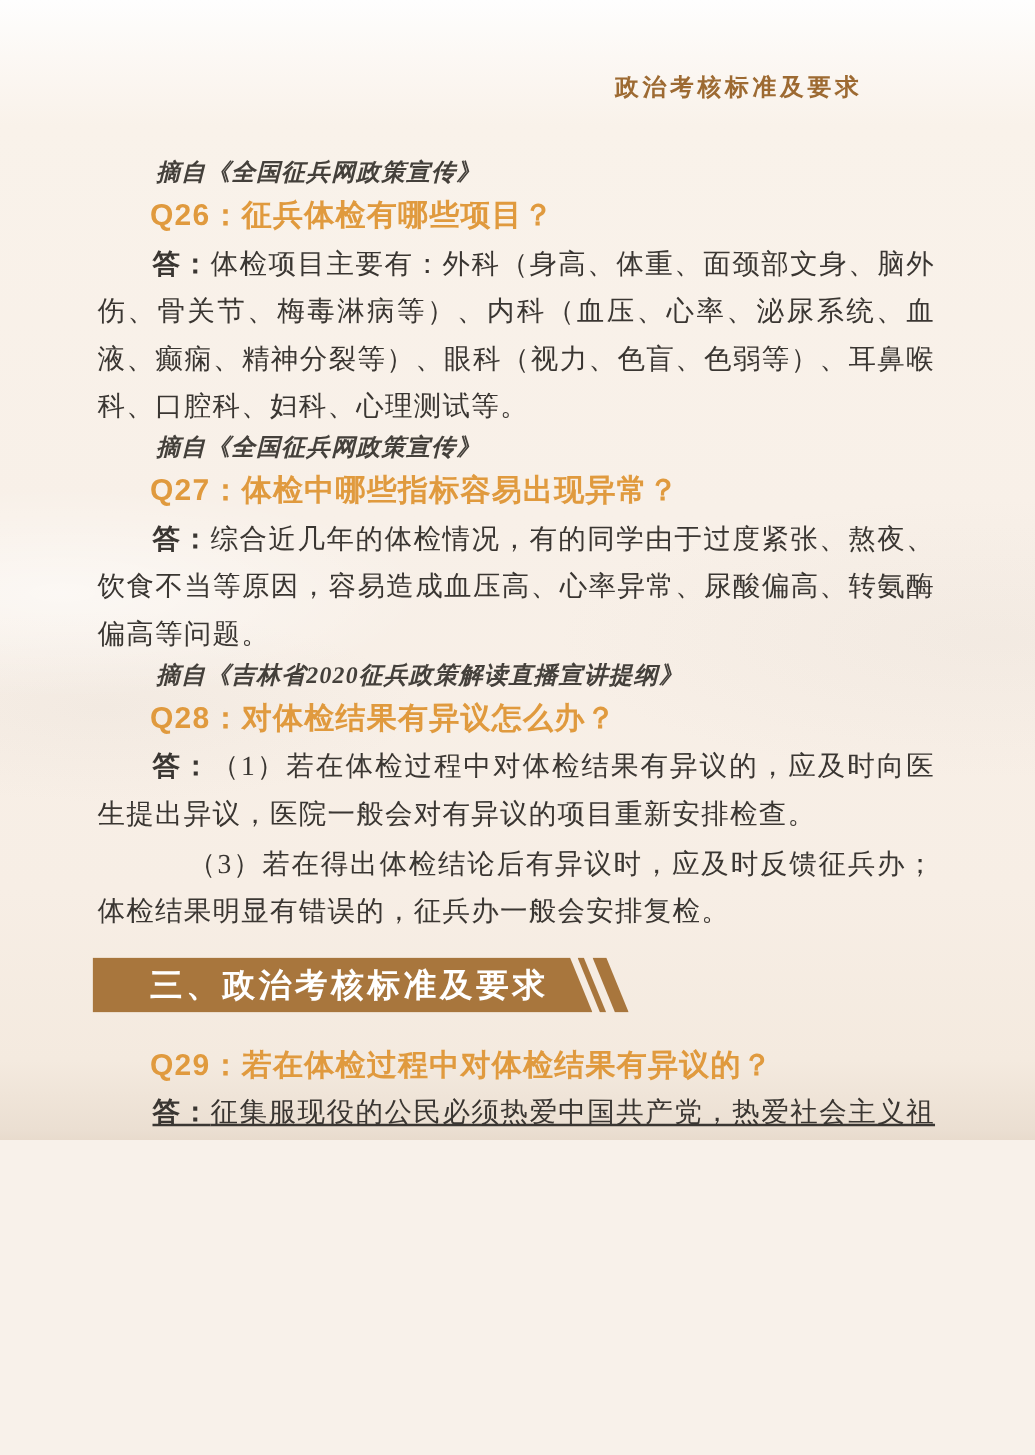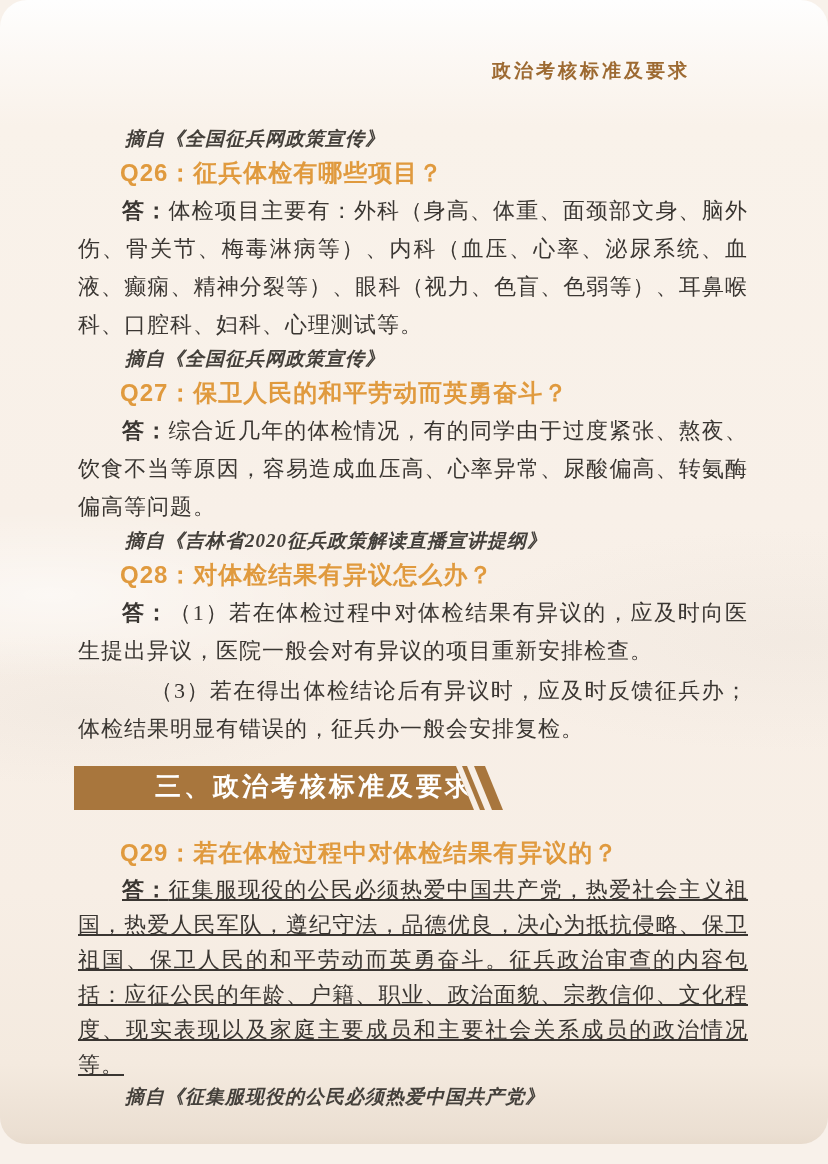--- a/index.html
+++ b/index.html
@@ -5,28 +5,27 @@
   html, body { margin: 0; padding: 0; }
   body {
     width: 828px; height: 1164px;
     font-family: "Liberation Serif", "DejaVu Serif", serif;
     color: #3a3632;
     background: #f8f1ea;
     overflow: hidden;
   }
   .page {
     position: relative;
-    width: 828px; height: 1144px;
+    width: 828px; height: 912px;
     background:
       radial-gradient(420px 120px at 6% 52%, rgba(255,255,255,0.55), rgba(255,255,255,0) 70%),
       radial-gradient(500px 160px at 96% 56%, rgba(205,196,188,0.12), rgba(205,196,188,0) 70%),
       radial-gradient(360px 110px at 10% 62%, rgba(198,190,182,0.10), rgba(198,190,182,0) 70%),
       linear-gradient(180deg, #fefefe 0%, #fcf8f4 5%, #f9f2ea 11%, #f8f0e8 45%, #f7eee5 78%, #f4eadf 93%, #ebdfd2 99%, #e8dbcd 100%);
     overflow: hidden;
-    border-radius: 27px;
   }
   .content {
     position: relative;
     padding: 0 80px 0 78px;
     box-sizing: border-box;
   }
   .running-header {
     margin: 60px 58px 0 0;
     text-align: right;
     font-family: "Liberation Sans", "DejaVu Sans", sans-serif;
@@ -69,30 +68,29 @@
   .banner-row {
     display: flex;
     align-items: stretch;
     height: 44px;
     margin: 18px 0 0 -4px;
   }
   .banner {
     width: 400px;
     background: #a8763d;
     clip-path: polygon(0 0, calc(100% - 18px) 0, 100% 100%, 0 100%);
-    font-family: Liberation Mono, monospace;
+    font-family: Liberation Sans, sans-serif;
     font-weight: bold;
     font-size: 26px;
     letter-spacing: 3px;
     color: #ffffff;
     line-height: 44px;
     padding-left: 46px;
     box-sizing: border-box;
     white-space: nowrap;
-    text-align: right;
   }
   .slashes {
     position: relative;
     width: 42px;
     margin-left: -12px;
   }
   .slash { position: absolute; top: 0; left: 0; width: 100%; height: 100%; background: #a8763d; }
   .slash.thin  { clip-path: polygon(0 0, 5px 0, 23px 100%, 18px 100%); }
   .slash.thick { clip-path: polygon(12px 0, 23px 0, 41px 100%, 30px 100%); }
   .q29 { margin-top: 28px; }
@@ -113,21 +111,21 @@
     <div class="running-header">政治考核标准及要求</div>
 
     <p class="cite first">摘自《全国征兵网政策宣传》</p>
 
     <p class="q">Q26：征兵体检有哪些项目？</p>
 
     <p class="ans"><span class="ans-label">答：</span><span>体检项目主要有：外科（身高、体重、面颈部文身、脑外伤、骨关节、梅毒淋病等）、内科（血压、心率、泌尿系统、血液、癫痫、精神分裂等）、眼科（视力、色盲、色弱等）、耳鼻喉科、口腔科、妇科、心理测试等。</span></p>
 
     <p class="cite">摘自《全国征兵网政策宣传》</p>
 
-    <p class="q">Q27：保卫人民的和平劳动而英勇奋斗？</p>
+    <p class="q">Q27：体检中哪些指标容易出现异常？</p>
 
     <p class="ans"><span class="ans-label">答：</span><span>综合近几年的体检情况，有的同学由于过度紧张、熬夜、饮食不当等原因，容易造成血压高、心率异常、尿酸偏高、转氨酶偏高等问题。</span></p>
 
     <p class="cite">摘自《吉林省2020征兵政策解读直播宣讲提纲》</p>
 
     <p class="q">Q28：对体检结果有异议怎么办？</p>
 
     <p class="ans"><span class="ans-label">答：</span><span>（1）若在体检过程中对体检结果有异议的，应及时向医生提出异议，医院一般会对有异议的项目重新安排检查。</span></p>
 
     <p class="ans continued">（3）若在得出体检结论后有异议时，应及时反馈征兵办；体检结果明显有错误的，征兵办一般会安排复检。</p>

